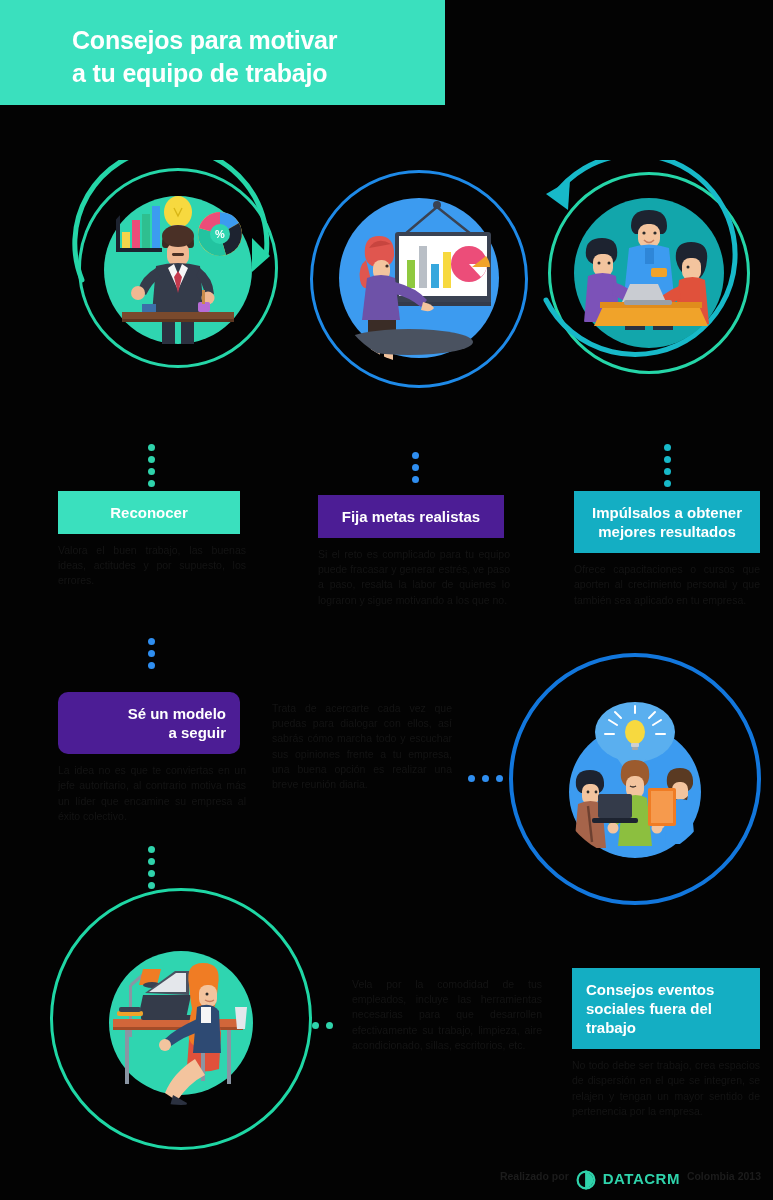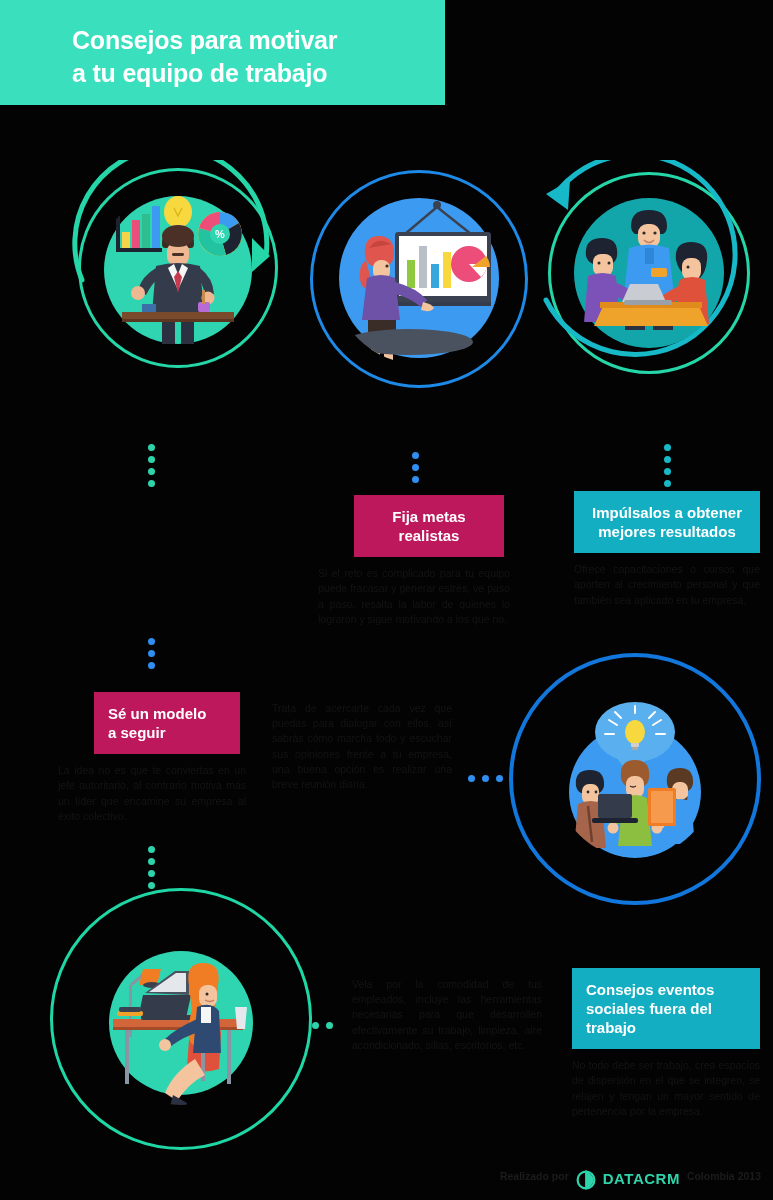--- a/index.html
+++ b/index.html
@@ -34,21 +34,21 @@
   
   .arc{position:absolute;}
 
   
   .card{position:absolute;}
   .card-title{
     box-sizing:border-box;color:#ffffff;font-weight:bold;font-size:15px;
     line-height:1.27;padding:12px 14px;white-space:pre-line;
   }
   .t-teal{background:#3ae0be;}
-  .t-blue{background:#be185d;margin-left:36px;}
+  .t-blue{background:#4c1d95;}
   .t-dark-teal{background:#14aec3;}
   .t-teal2{background:#1fd9b4;}
 
   .card-body{
     color:#141414;font-size:10.5px;line-height:1.45;
     text-align:justify;margin-top:9px;
   }
   .vdots{position:absolute;width:7px;display:flex;flex-direction:column;
          align-items:center;gap:5px;}
   .vdots i{width:7px;height:7px;border-radius:50%;display:block;}
@@ -236,40 +236,44 @@
       <i style="background:#2f8ef0"></i>
       <i style="background:#2f8ef0"></i>
   </div>
   <div class="vdots" style="left:664px;top:444px;">
     <i style="background:#17b9c9"></i>
       <i style="background:#17b9c9"></i>
       <i style="background:#17b9c9"></i>
       <i style="background:#17b9c9"></i>
   </div>
 
+  <div class="card" style="left:58px;top:491px;width:182px;">
+    <div class="card-title t-teal" style="text-align:center;">Reconocer</div>
+    <div class="card-body" style="width:188px;">Valora el buen trabajo, las buenas ideas, actitudes y por supuesto, los errores.</div>
+  </div>
 
   <div class="card" style="left:318px;top:495px;width:186px;">
     <div class="card-title t-blue" style="text-align:center;">Fija metas realistas</div>
     <div class="card-body" style="width:192px;">Si el reto es complicado para tu equipo puede fracasar y generar estrés, ve paso a paso, resalta la labor de quienes lo lograron y sigue motivando a los que no.</div>
   </div>
 
   <div class="card" style="left:574px;top:491px;width:186px;">
     <div class="card-title t-dark-teal" style="text-align:center;">Impúlsalos a obtener
 mejores resultados</div>
     <div class="card-body" style="width:186px;">Ofrece capacitaciones o cursos que aporten al crecimiento personal y que también sea aplicado en tu empresa.</div>
   </div>
 
   <div class="vdots" style="left:148px;top:638px;">
     <i style="background:#2f8ef0"></i>
       <i style="background:#2f8ef0"></i>
       <i style="background:#2f8ef0"></i>
   </div>
 
   <div class="card" style="left:58px;top:692px;width:182px;">
-    <div class="card-title t-blue" style="text-align:left;">Sé un modelo
+    <div class="card-title t-blue" style="text-align:right;border-radius:10px;">Sé un modelo
 a seguir</div>
     <div class="card-body" style="width:188px;">La idea no es que te conviertas en un jefe autoritario, al contrario motiva más un líder que encamine su empresa al éxito colectivo.</div>
   </div>
 
   <div class="card" style="left:272px;top:692px;width:176px;">
     <div class="card-body" style="width:180px;">Trata de acercarte cada vez que puedas para dialogar con ellos, así sabrás cómo marcha todo y escuchar sus opiniones frente a tu empresa, una buena opción es realizar una breve reunión diaria.</div>
   </div>
 
   <div class="hdots" style="left:468px;top:775px;">
     <i style="background:#2f8ef0"></i>

